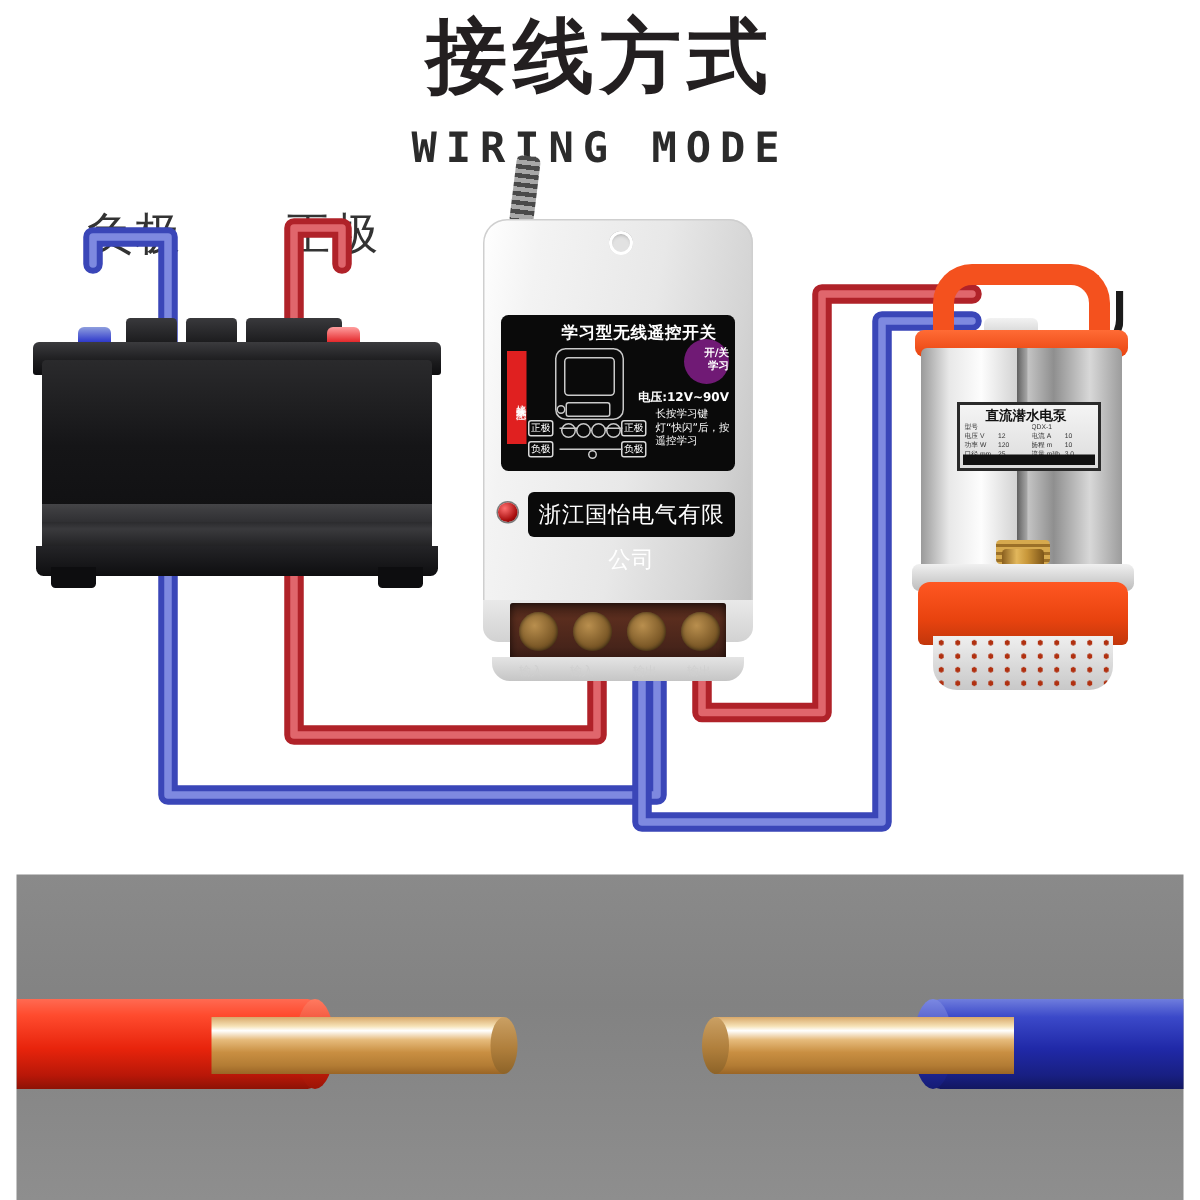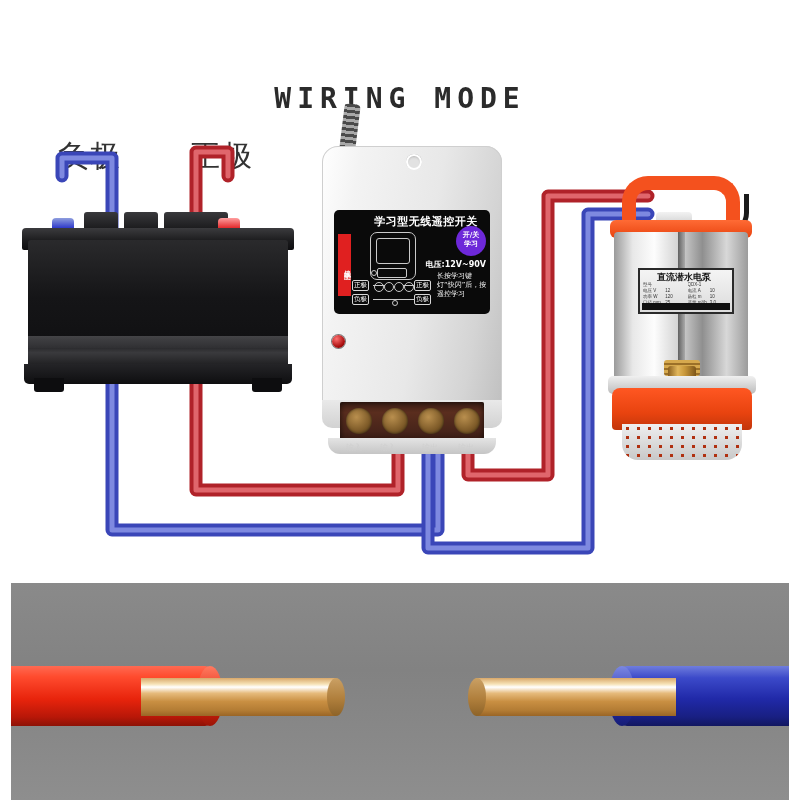--- a/index.html
+++ b/index.html
@@ -95,21 +95,21 @@
     font-family:"DejaVu Sans","Liberation Sans",sans-serif;
   }
   .lbl-vert{
     position:absolute;left:4px;top:24px;width:13px;height:62px;
     background:#e02020;color:#fff;font-size:7px;line-height:8px;
     writing-mode:vertical-rl;text-align:center;padding-top:3px;box-sizing:border-box;
     font-family:"DejaVu Sans","Liberation Sans",sans-serif;letter-spacing:1px;
   }
   .lbl-badge{
     position:absolute;right:4px;top:16px;width:30px;height:30px;border-radius:50%;
-    background:#6d28d9;color:#fff;font-size:7px;line-height:9px;text-align:center;
+    background:#701a75;color:#fff;font-size:7px;line-height:9px;text-align:right;
     padding-top:5px;box-sizing:border-box;font-weight:bold;
     font-family:"DejaVu Sans","Liberation Sans",sans-serif;
   }
   .lbl-volt{
     position:absolute;right:4px;top:49px;color:#fff;font-size:8px;font-weight:bold;
     font-family:"DejaVu Sans","Liberation Sans",sans-serif;white-space:nowrap;
   }
   .lbl-instr{
     position:absolute;right:3px;top:62px;width:50px;color:#fff;font-size:7px;line-height:9px;
     font-family:"DejaVu Sans","Liberation Sans",sans-serif;
@@ -284,20 +284,21 @@
     background:linear-gradient(180deg,#caa064,#b07f3c 55%,#8d6328);
   }
   .copper-cap.red{left:316px;}
   .copper-cap.blue{left:47px;}
 </style>
 </head>
 <body>
 
 <div id="stage">
 
+  <div class="title-cn">接线方式</div>
   <div class="title-en">WIRING MODE</div>
 
   <div class="pol-label" id="pol-neg">负极</div>
   <div class="pol-label" id="pol-pos">正极</div>
 
   <svg id="wires" viewBox="0 0 800 580">
     <g fill="none" stroke-linecap="round" stroke-linejoin="round">
 
       <path d="M62 176 L62 158 L112 158 L112 530 L438 530 L438 400" stroke="#3a46b8" stroke-width="13"></path>
       <path d="M62 176 L62 158 L112 158 L112 530 L438 530 L438 400" stroke="#7e89e0" stroke-width="5"></path>
@@ -360,20 +361,21 @@
         <div class="dia-tag" style="left:0;top:64px;">负极</div>
         <div class="dia-tag" style="left:62px;top:64px;">负极</div>
         <div class="dia-wire" style="left:21px;top:55px;width:12px;"></div>
         <div class="dia-wire" style="left:51px;top:55px;width:12px;"></div>
         <div class="dia-wire" style="left:21px;top:69px;width:42px;"></div>
         <div class="dia-dot" style="left:40px;top:70px;"></div>
       </div>
     </div>
 
     <div class="dev-led"></div>
+    <div class="dev-brand">浙江国怡电气有限公司</div>
 
     <div class="dev-neck"></div>
     <div class="term-block">
       <div class="screwhole" style="left:6px"></div>
       <div class="screwhole" style="left:42px"></div>
       <div class="screwhole" style="left:78px"></div>
       <div class="screwhole" style="left:114px"></div>
     </div>
     <div class="term-foot"></div>
     <div class="term-text" style="left:24px;">输入</div>

